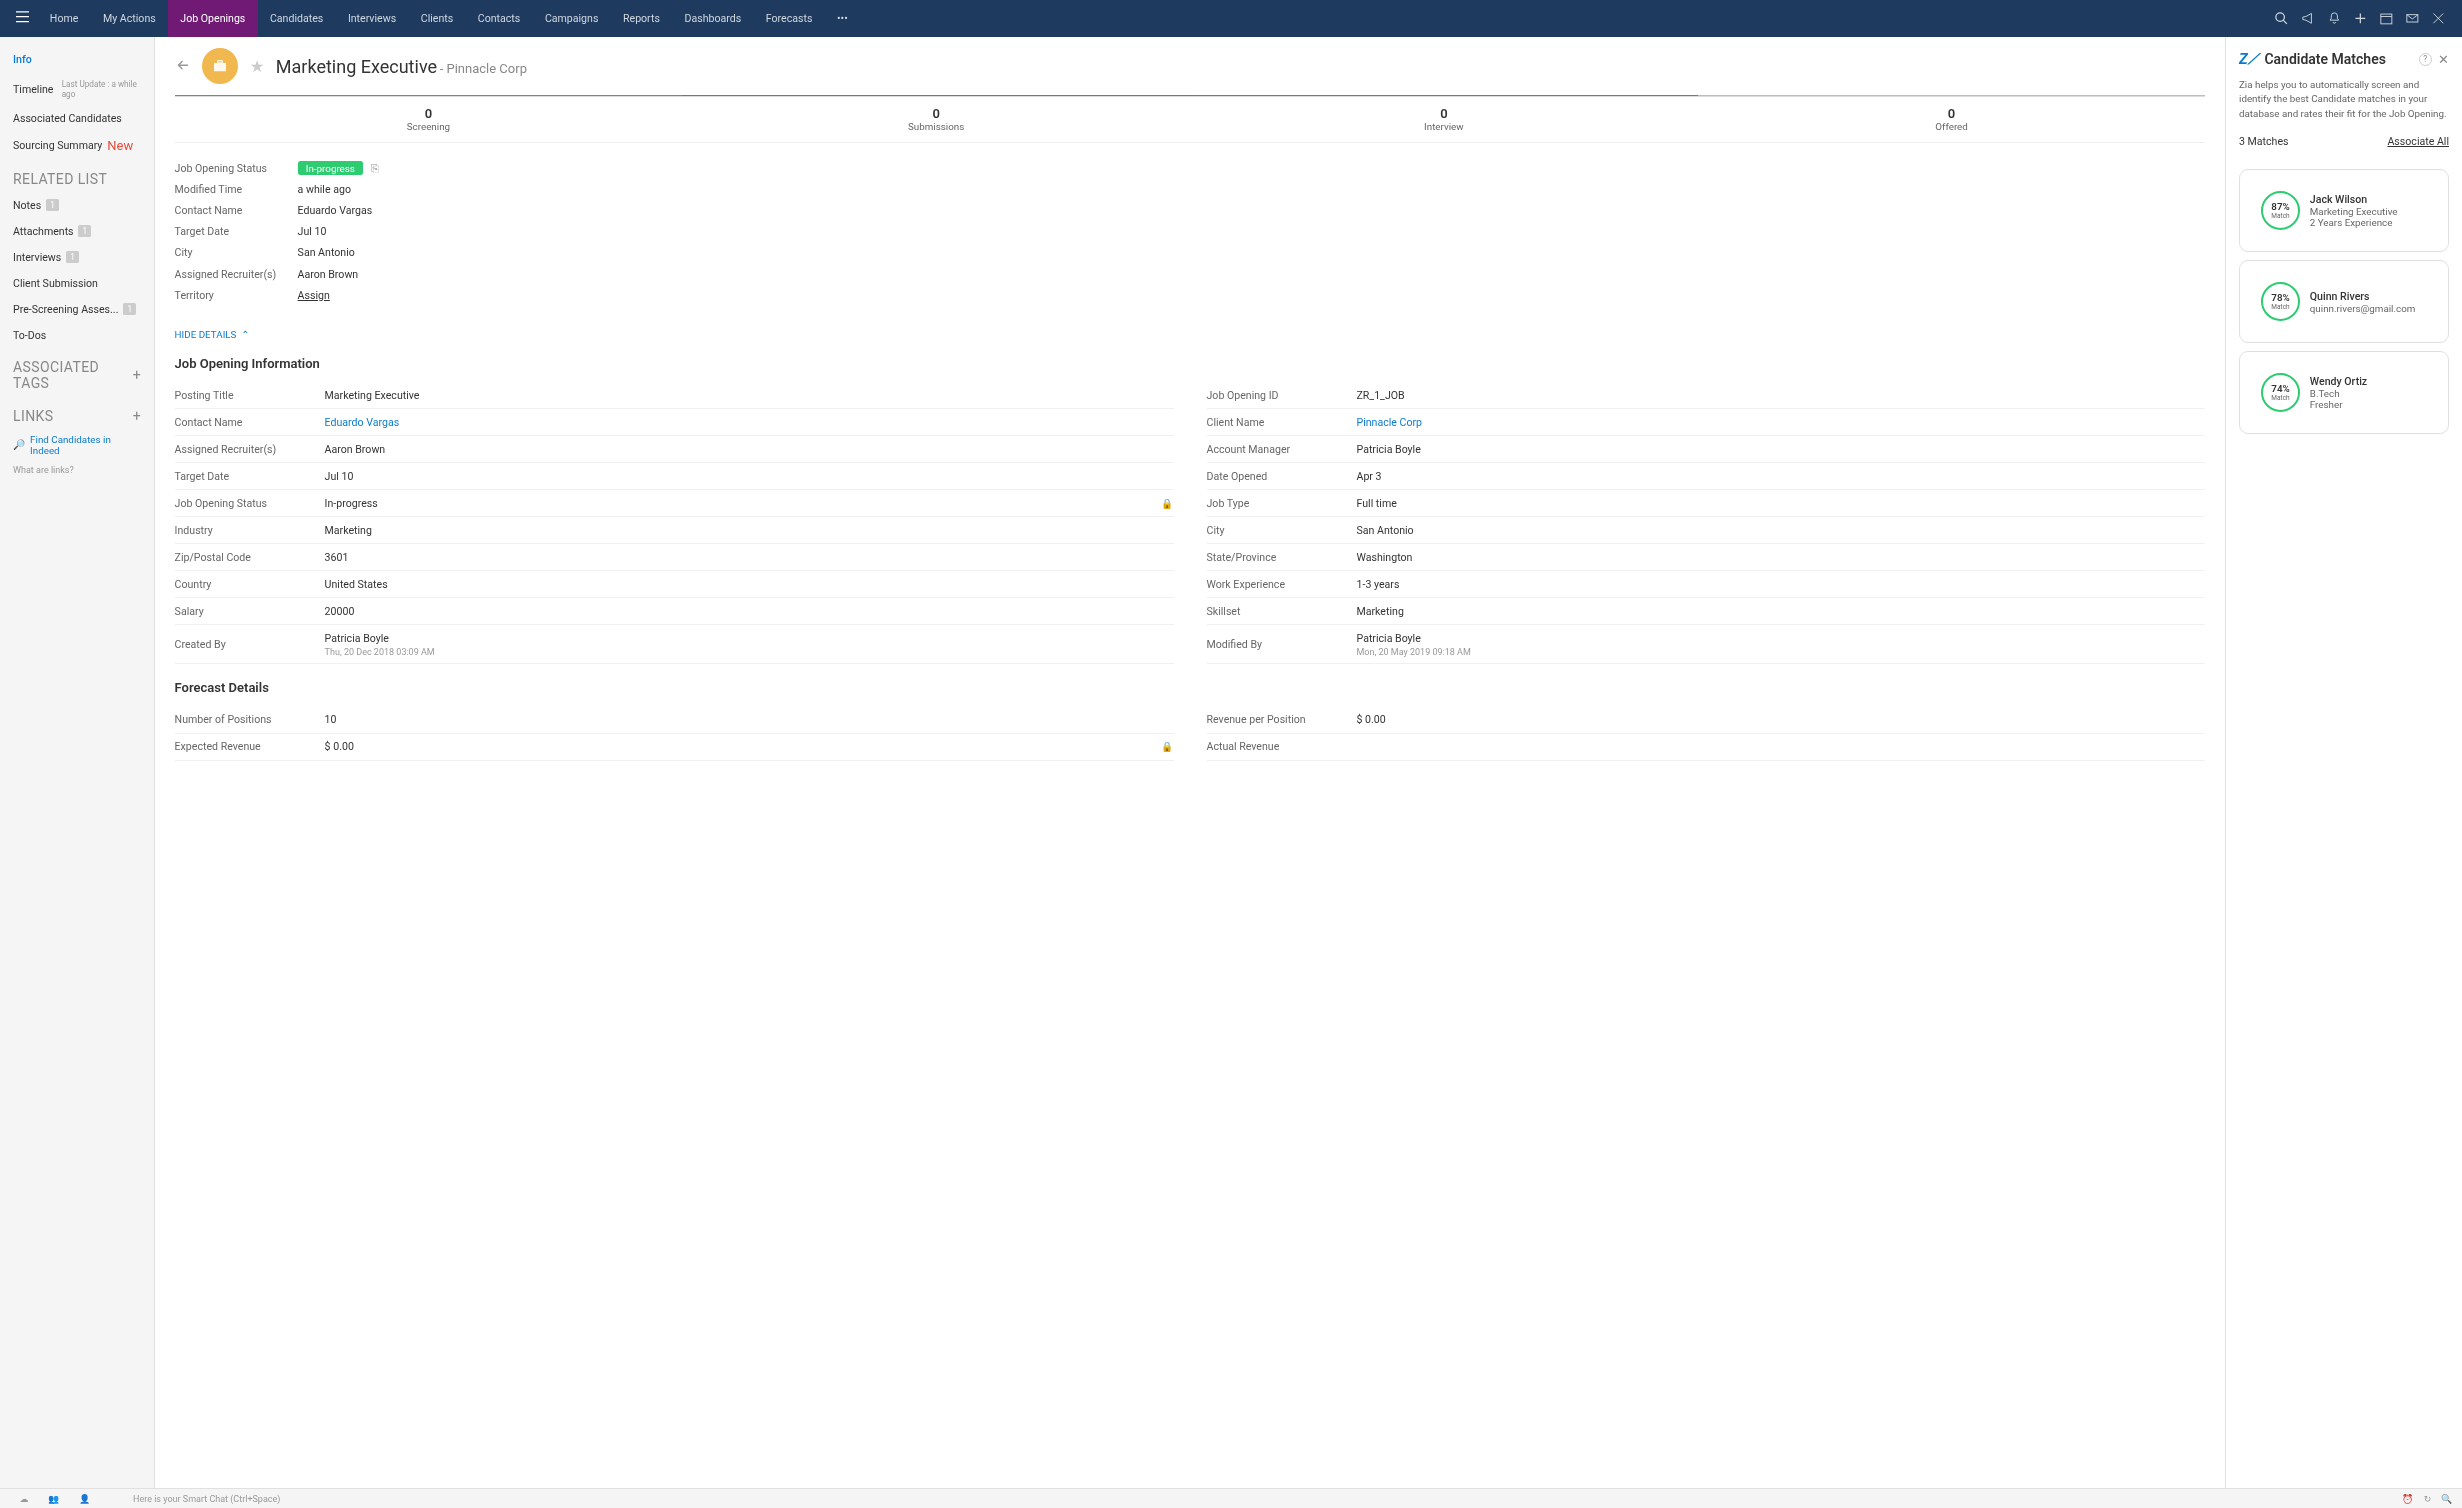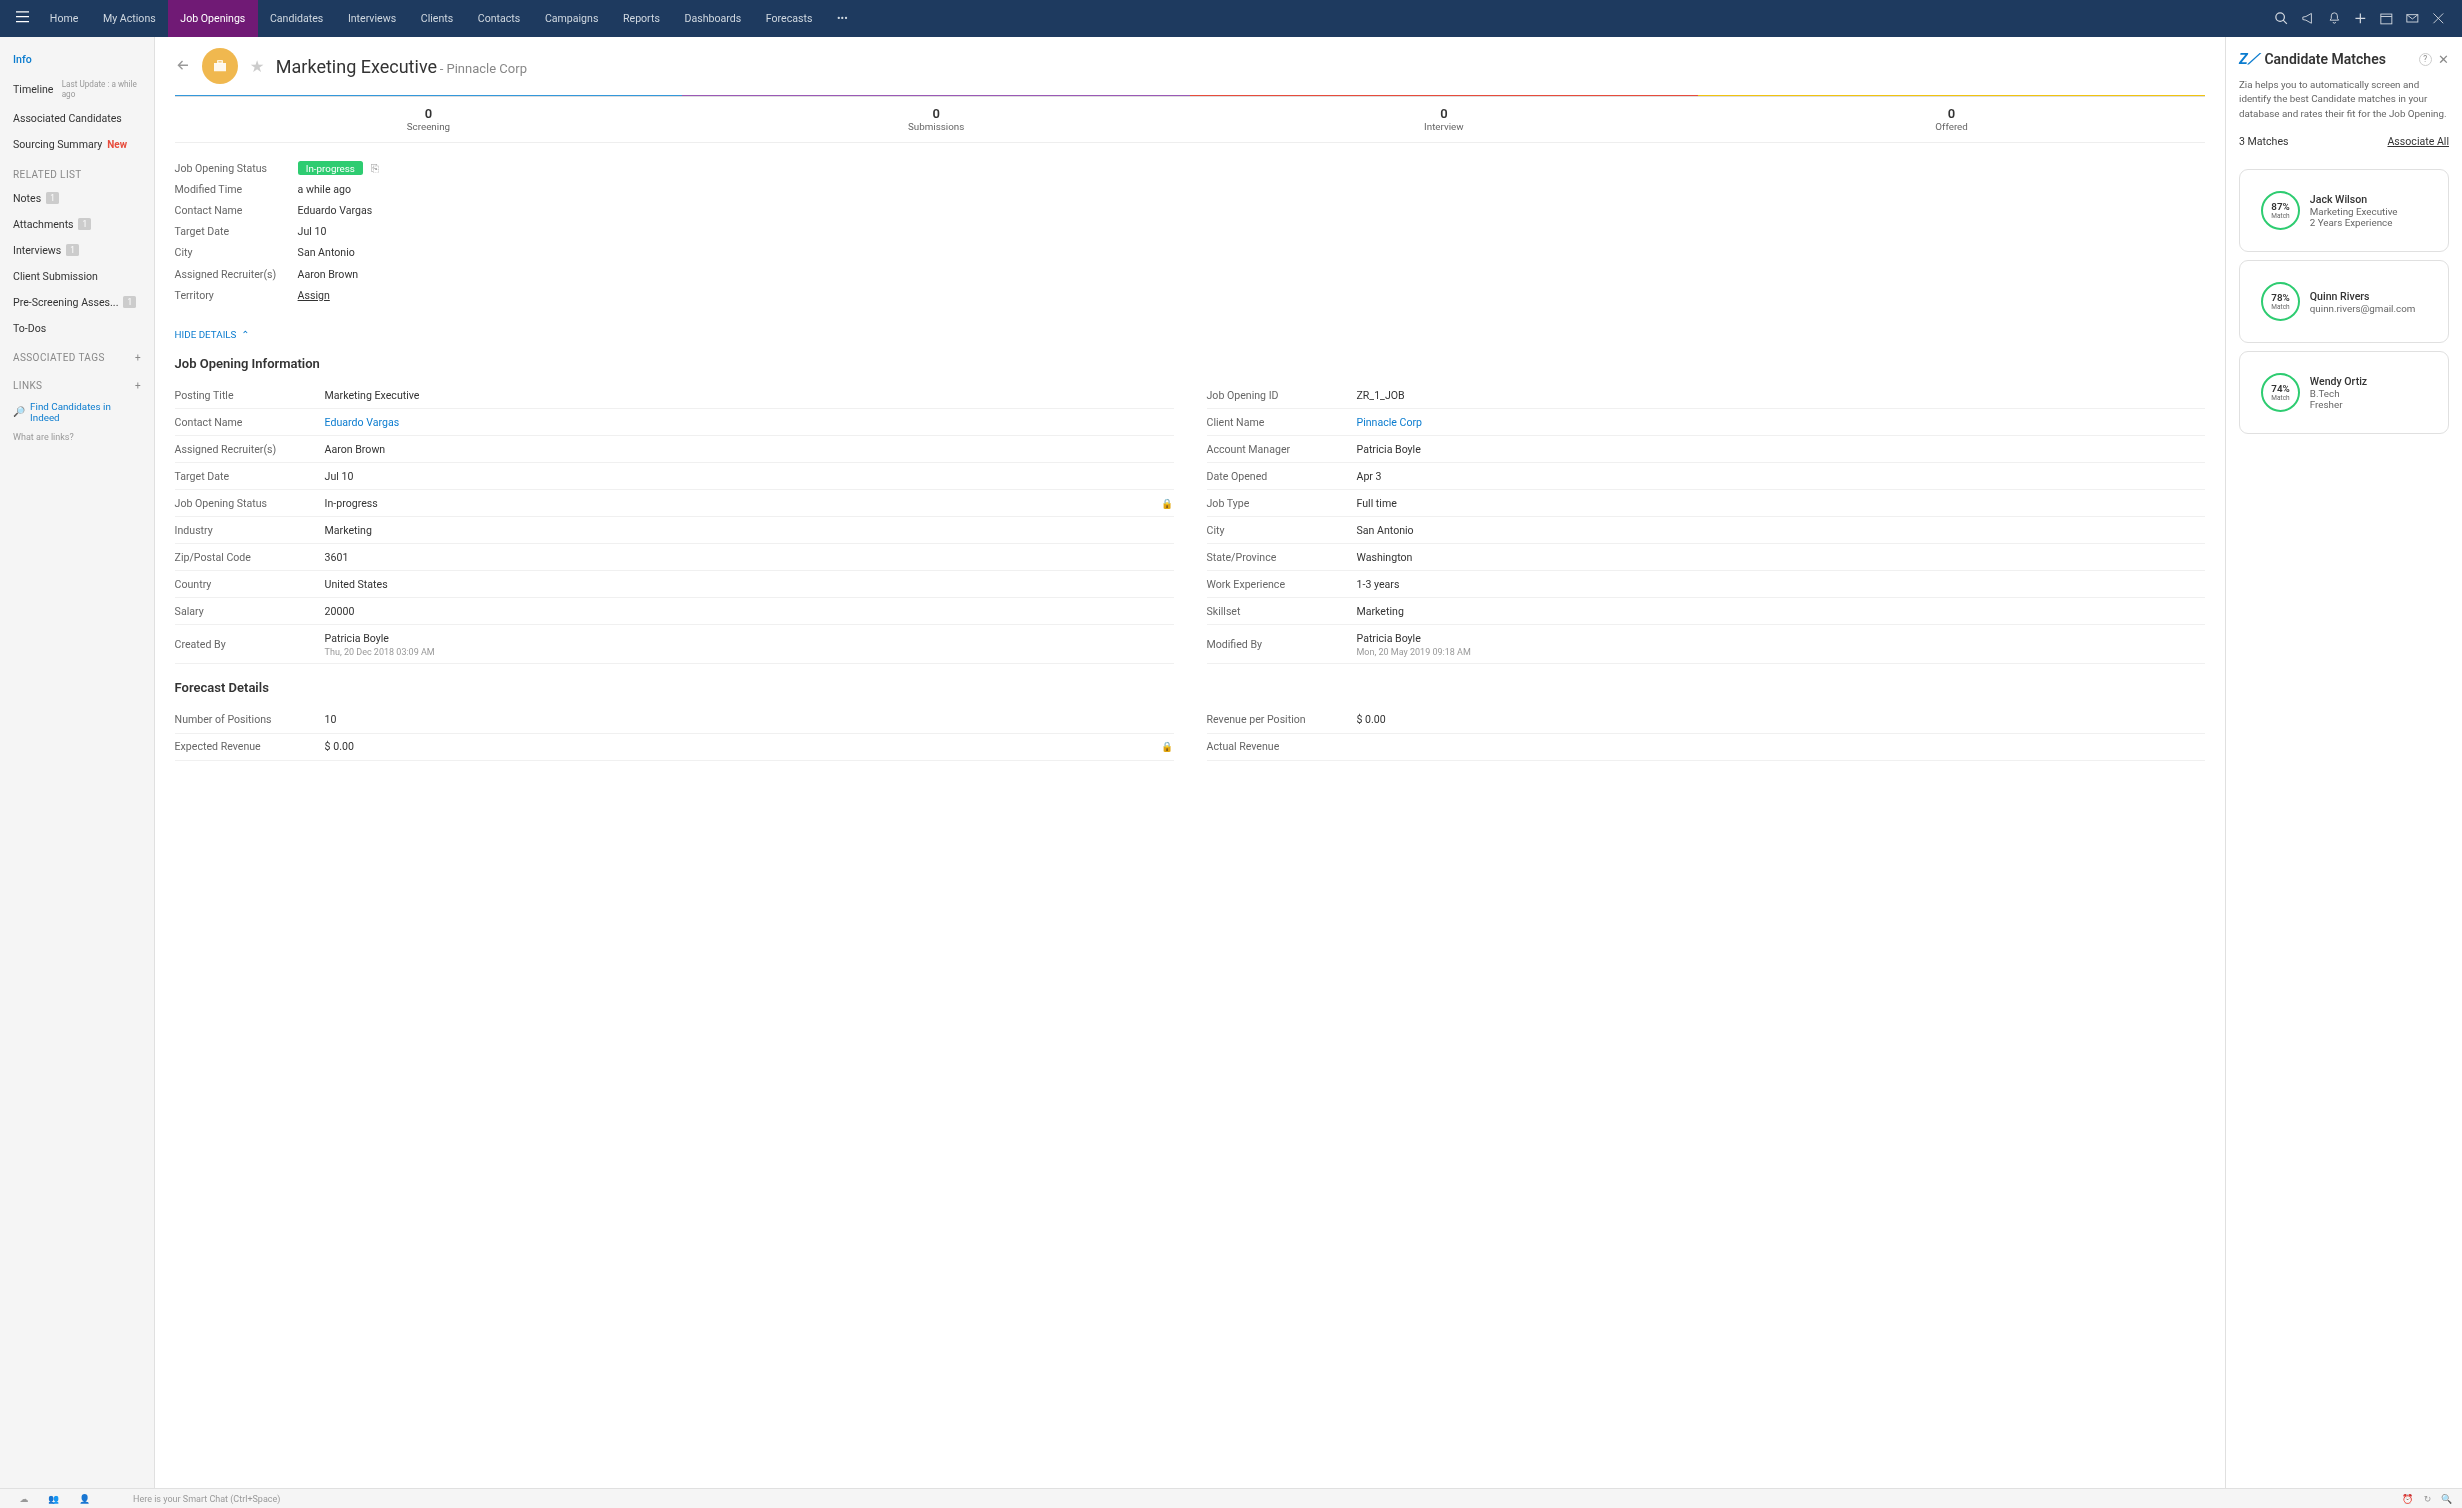--- a/index.html
+++ b/index.html
@@ -11,22 +11,22 @@
 .topnav .tab { padding: 0 12.3px; display: flex; align-items: center; color: #d0d8e0; cursor: pointer; font-size: 10.6px; }
 .topnav .tab.active { background: #701a75; color: #fff; }
 .topnav .spacer { flex: 1; }
 .topnav .icons { display: flex; gap: 11.4px; padding-right: 8.2px; }
 .topnav .icons .ticon { width: 14.7px; height: 14.7px; cursor: pointer; opacity: 0.8; }
 .body { display: flex; flex: 1; overflow: hidden; }
 .sidebar { width: 155px; background: #f5f5f5; border-right: 0.8px solid #e0e0e0; padding: 9.8px 0; overflow-y: auto; }
 .sidebar .sitem { padding: 6.5px 13px; font-size: 10.6px; color: #333; cursor: pointer; display: flex; align-items: center; gap: 4.9px; }
 .sidebar .sitem.active { color: #0b7ccf; font-weight: 500; }
 .sidebar .sitem .sub { font-size: 8.2px; color: #999; margin-left: 3.3px; }
-.sidebar .sitem .new-badge { color: #e74c3c; font-size: 10px; font-weight: 700; }
-.sidebar .shead { padding: 11.4px 13px 4.9px; font-size: 10px; color: #888; letter-spacing: 0.4px; display: flex; justify-content: space-between; align-items: center; }
+.sidebar .sitem .new-badge { color: #e74c3c; font-size: 13px; font-weight: 400; }
+.sidebar .shead { padding: 11.4px 13px 4.9px; font-size: 14px; color: #888; letter-spacing: 0.4px; display: flex; justify-content: space-between; align-items: center; }
 .sidebar .count-badge { background: #ccc; color: #fff; font-size: 8.2px; padding: 0.8px 4.1px; border-radius: 1.6px; }
 .sidebar .link-item { padding: 4.9px 13px; font-size: 9.8px; color: #0b7ccf; cursor: pointer; display: flex; align-items: center; gap: 4.9px; }
 .sidebar .help { padding: 4.9px 13px; font-size: 9px; color: #999; }
 .main { flex: 1; overflow-y: auto; background: #fff; }
 .header-row { display: flex; align-items: center; padding: 11.4px 19.6px; gap: 11.4px; }
 .back-arrow { cursor: pointer; color: #999; }
 .jobicon { width: 36px; height: 36px; background: #f0b84f; border-radius: 50%; display: flex; align-items: center; justify-content: center; }
 .star { color: #ccc; font-size: 16.4px; cursor: pointer; }
 .title { font-size: 18px; font-weight: 400; }
 .subtitle { color: #888; font-size: 13px; }

